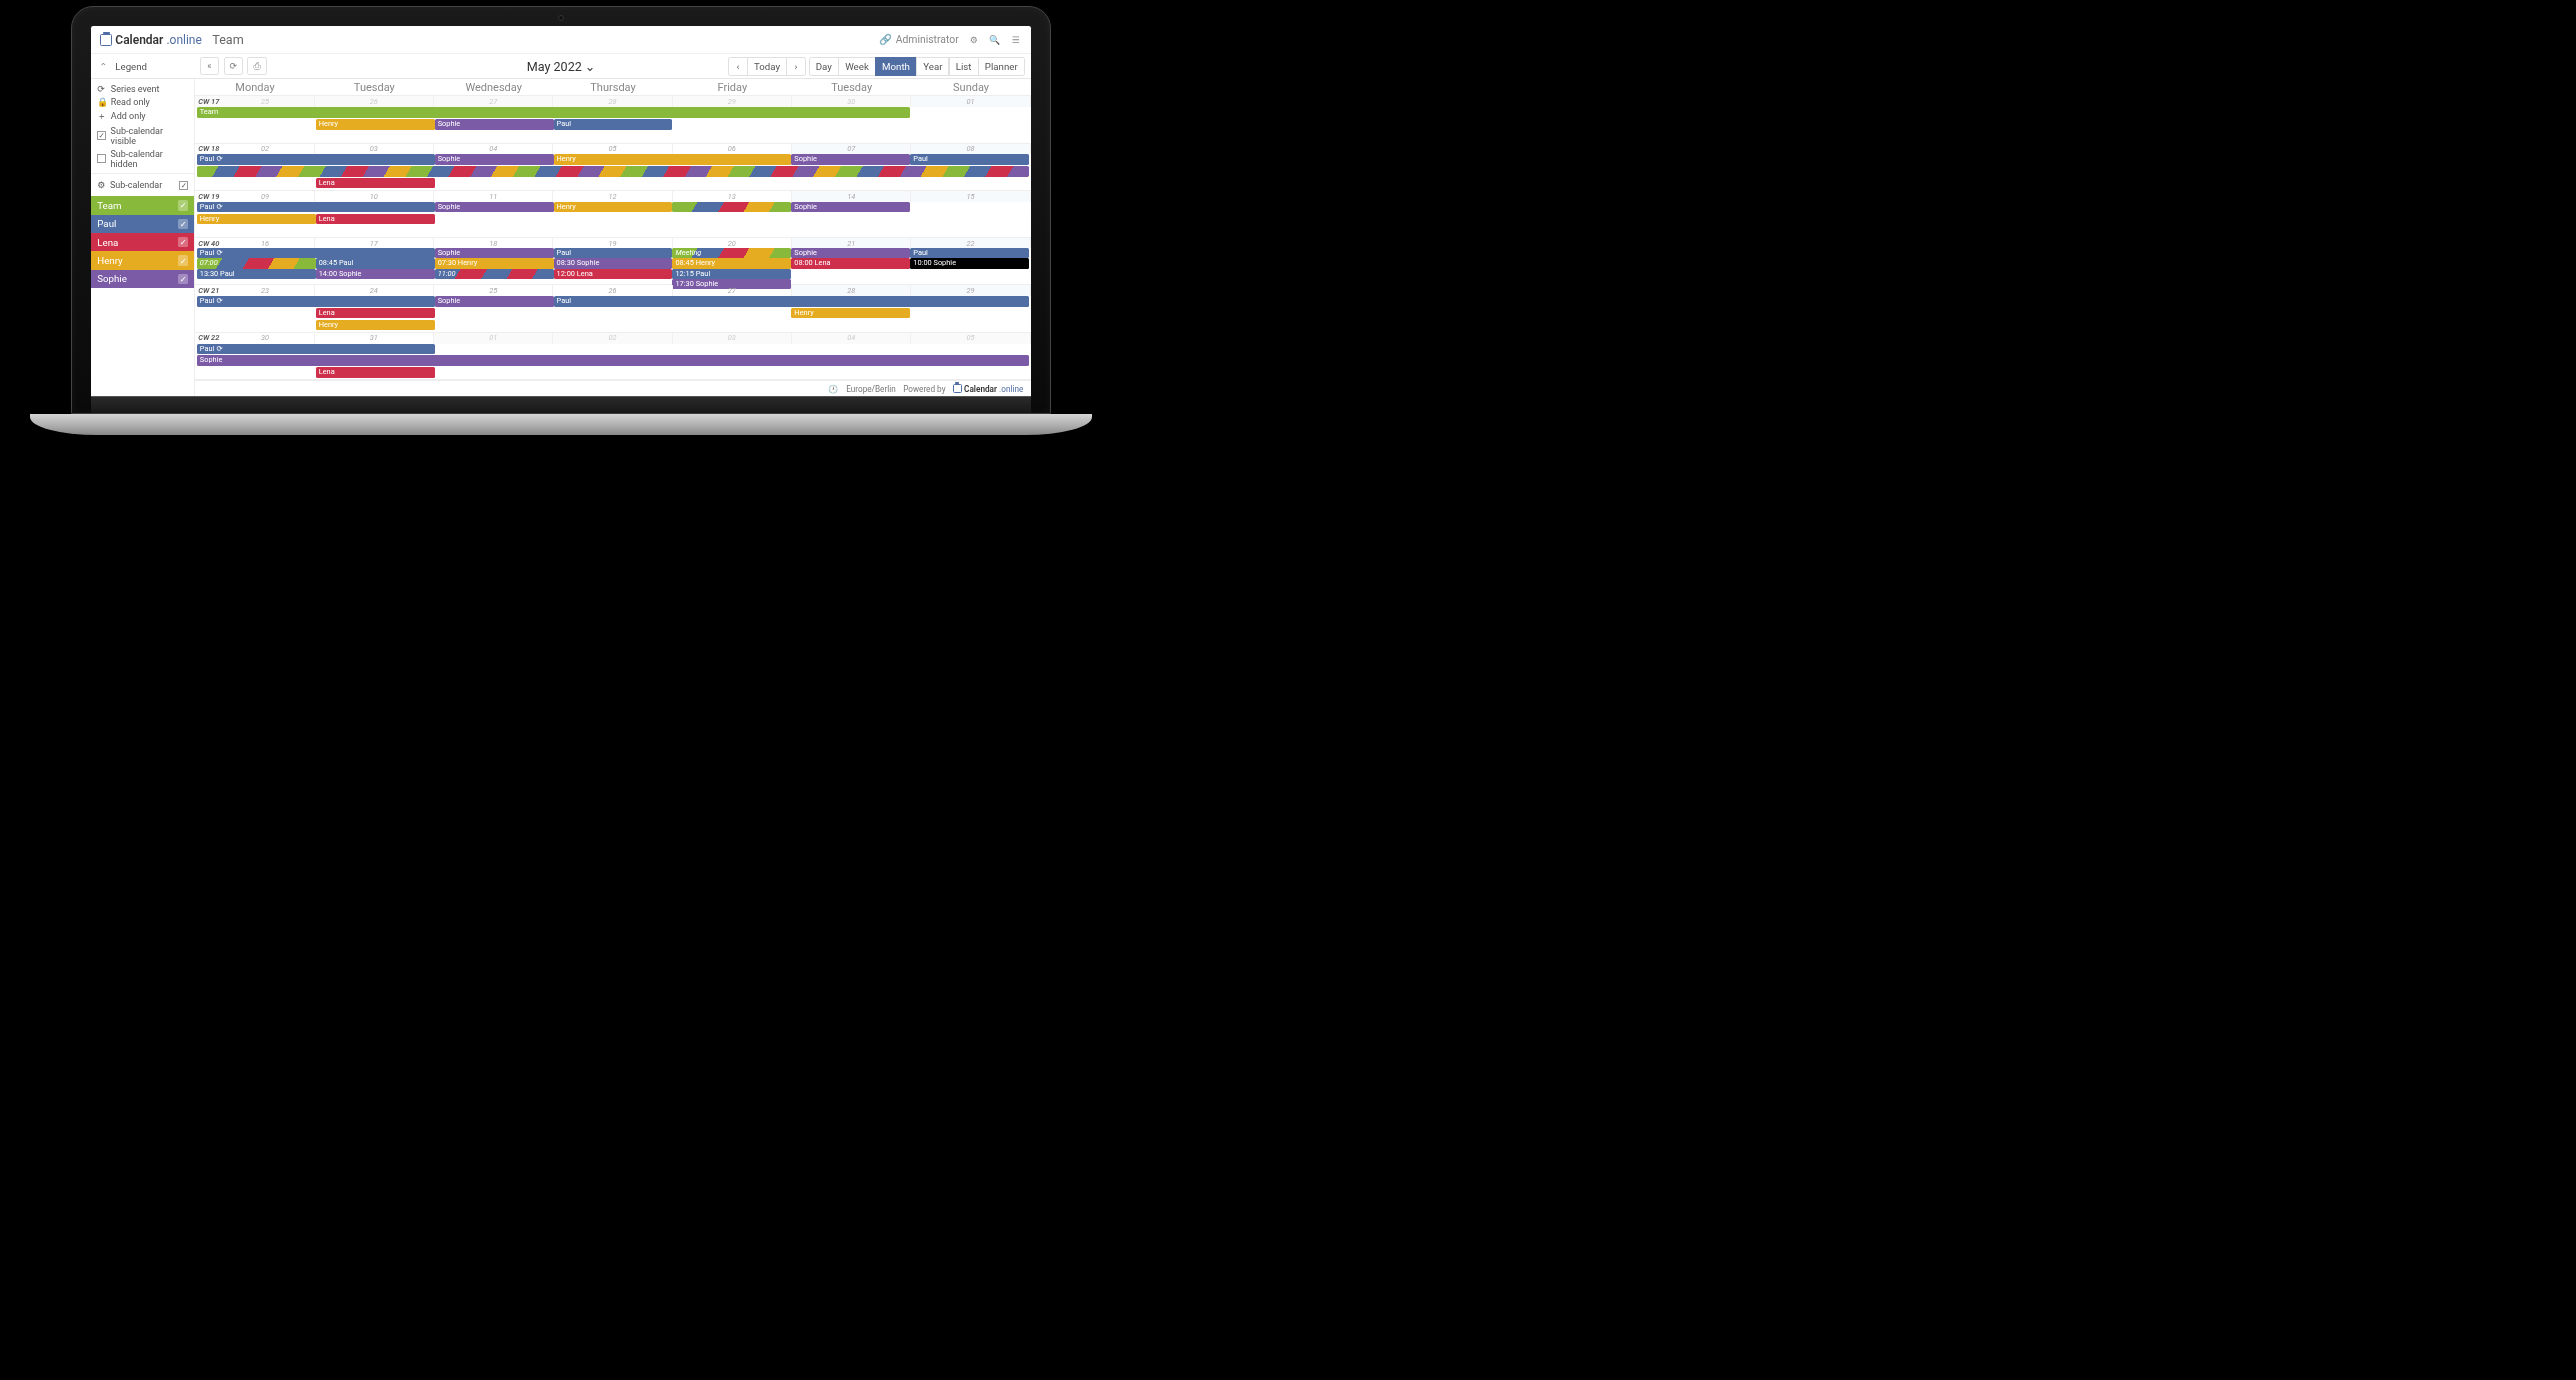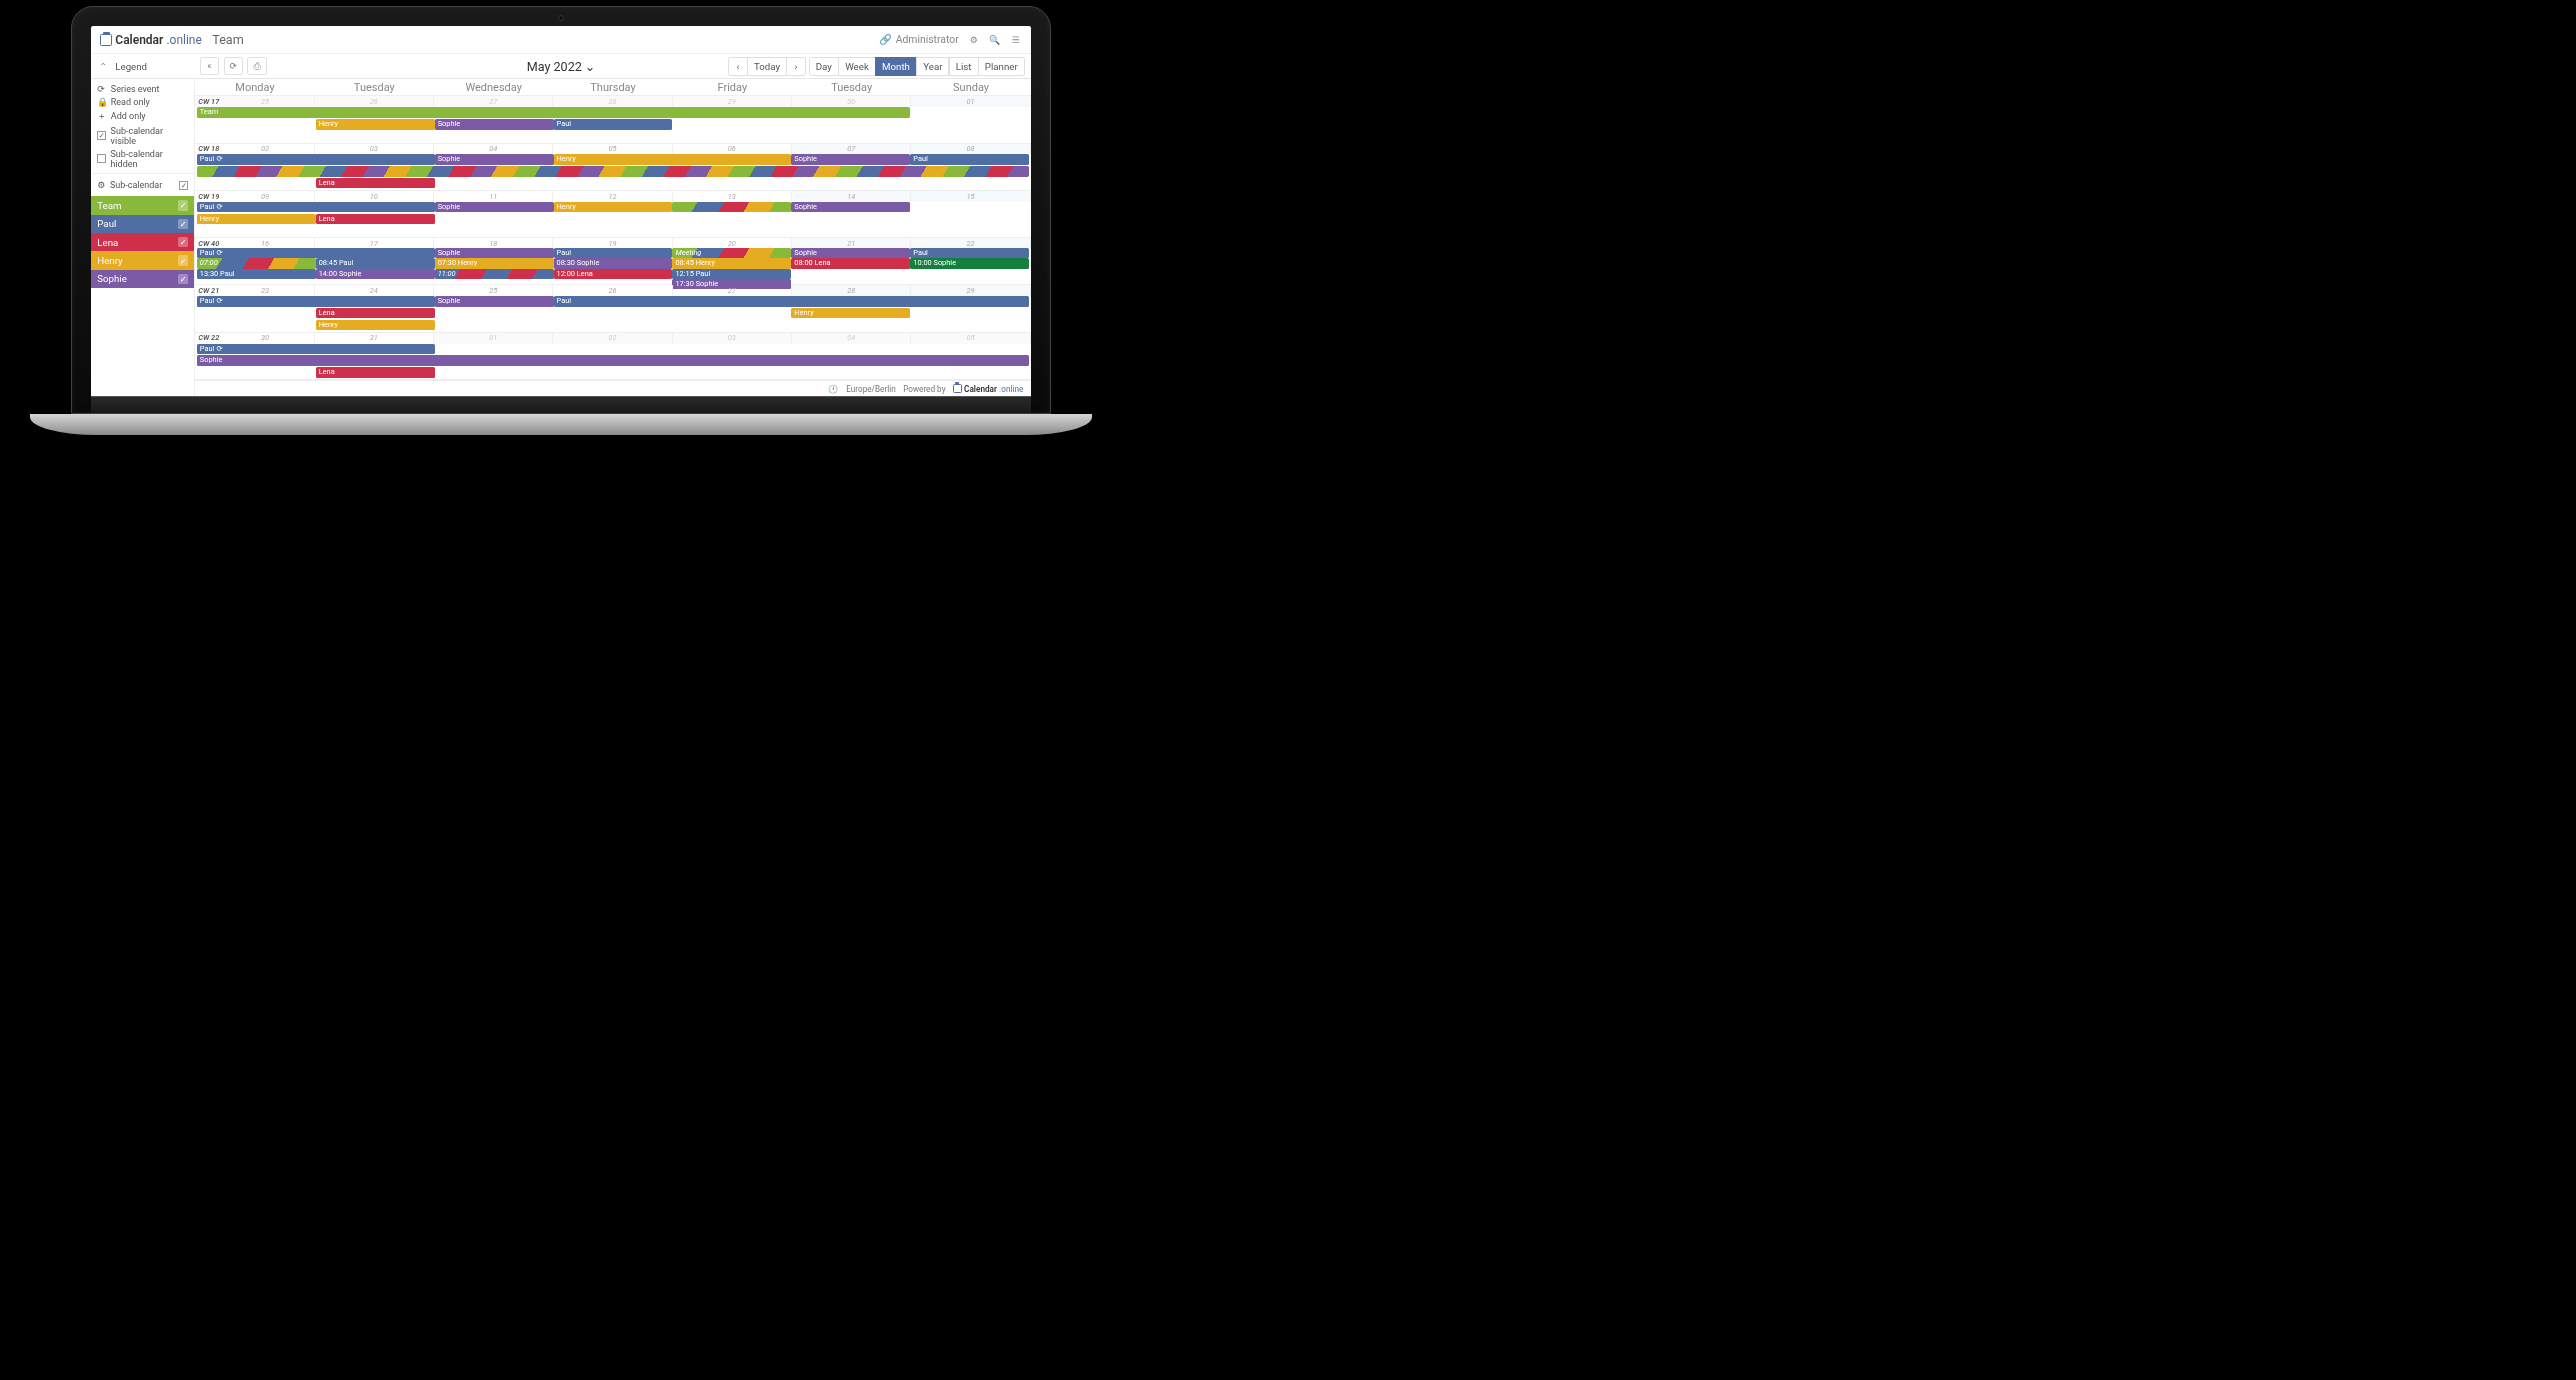--- a/index.html
+++ b/index.html
@@ -400,21 +400,21 @@
                   </div>
                   <div class="event" style="grid-column: 4 / span 1; background: rgb(123, 90, 166);">
                     <span>08:30 Sophie</span>
                   </div>
                   <div class="event" style="grid-column: 5 / span 1; background: rgb(230, 172, 33);">
                     <span>08:45 Henry</span>
                   </div>
                   <div class="event" style="grid-column: 6 / span 1; background: rgb(206, 48, 75);">
                     <span>08:00 Lena</span>
                   </div>
-                  <div class="event" style="grid-column: 7 / span 1; background: #15803d;">
+                  <div class="event" style="grid-column: 7 / span 1; background: #000000;">
                     <span>10:00 Sophie</span>
                   </div>
                 </div>
                 <div class="eventrow">
                   <div class="event" style="grid-column: 1 / span 1; background: rgb(80, 110, 163);">
                     <span>13:30 Paul</span>
                   </div>
                   <div class="event" style="grid-column: 2 / span 1; background: rgb(123, 90, 166);">
                     <span>14:00 Sophie</span>
                   </div>

